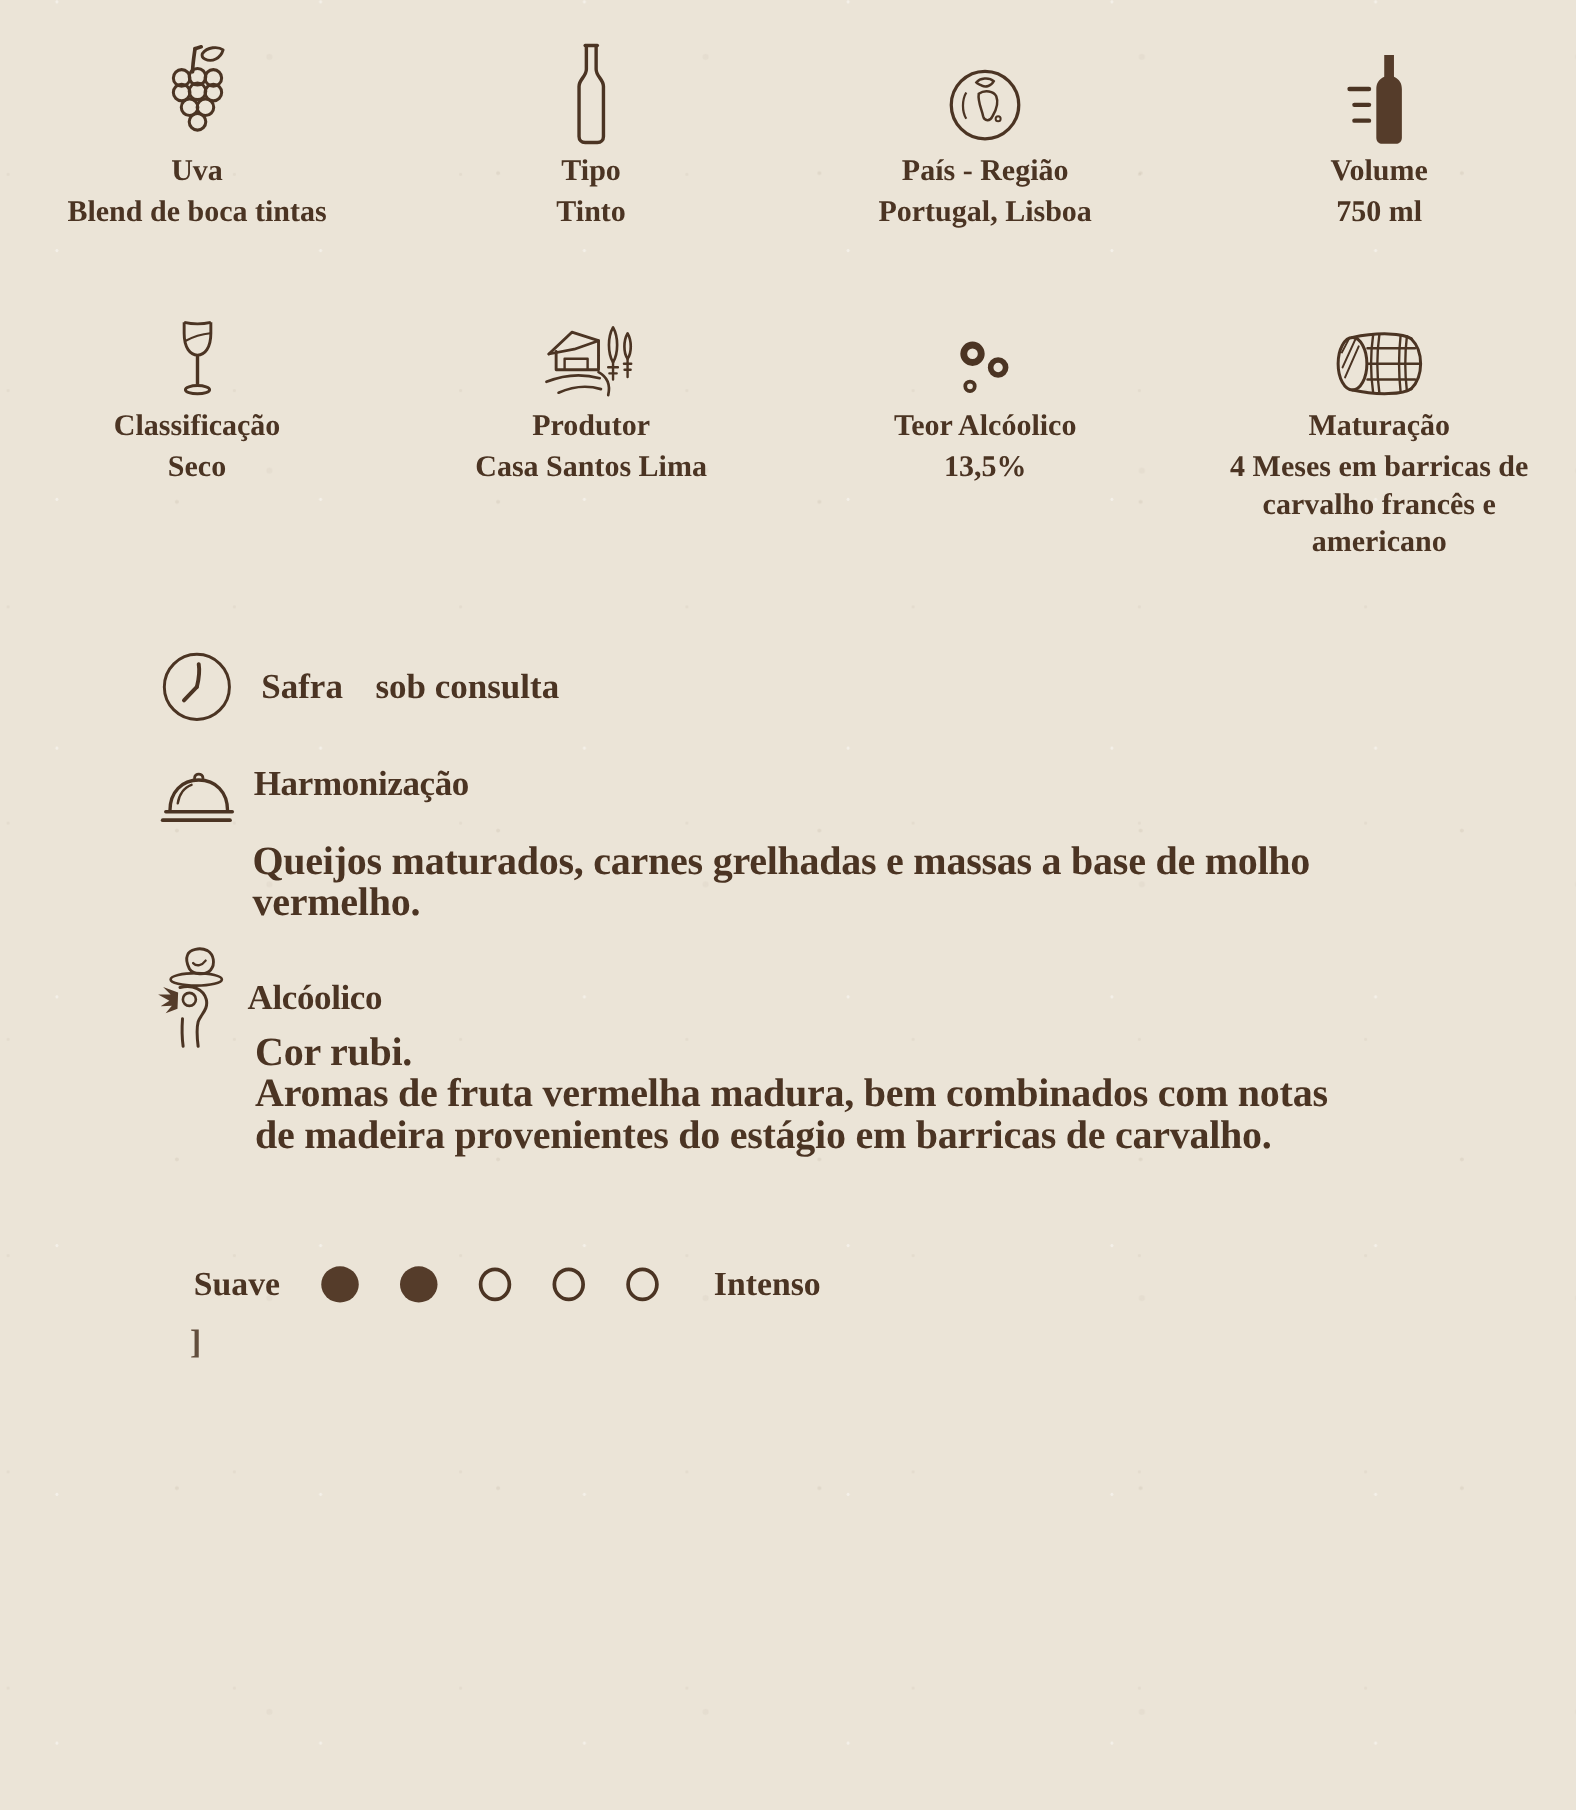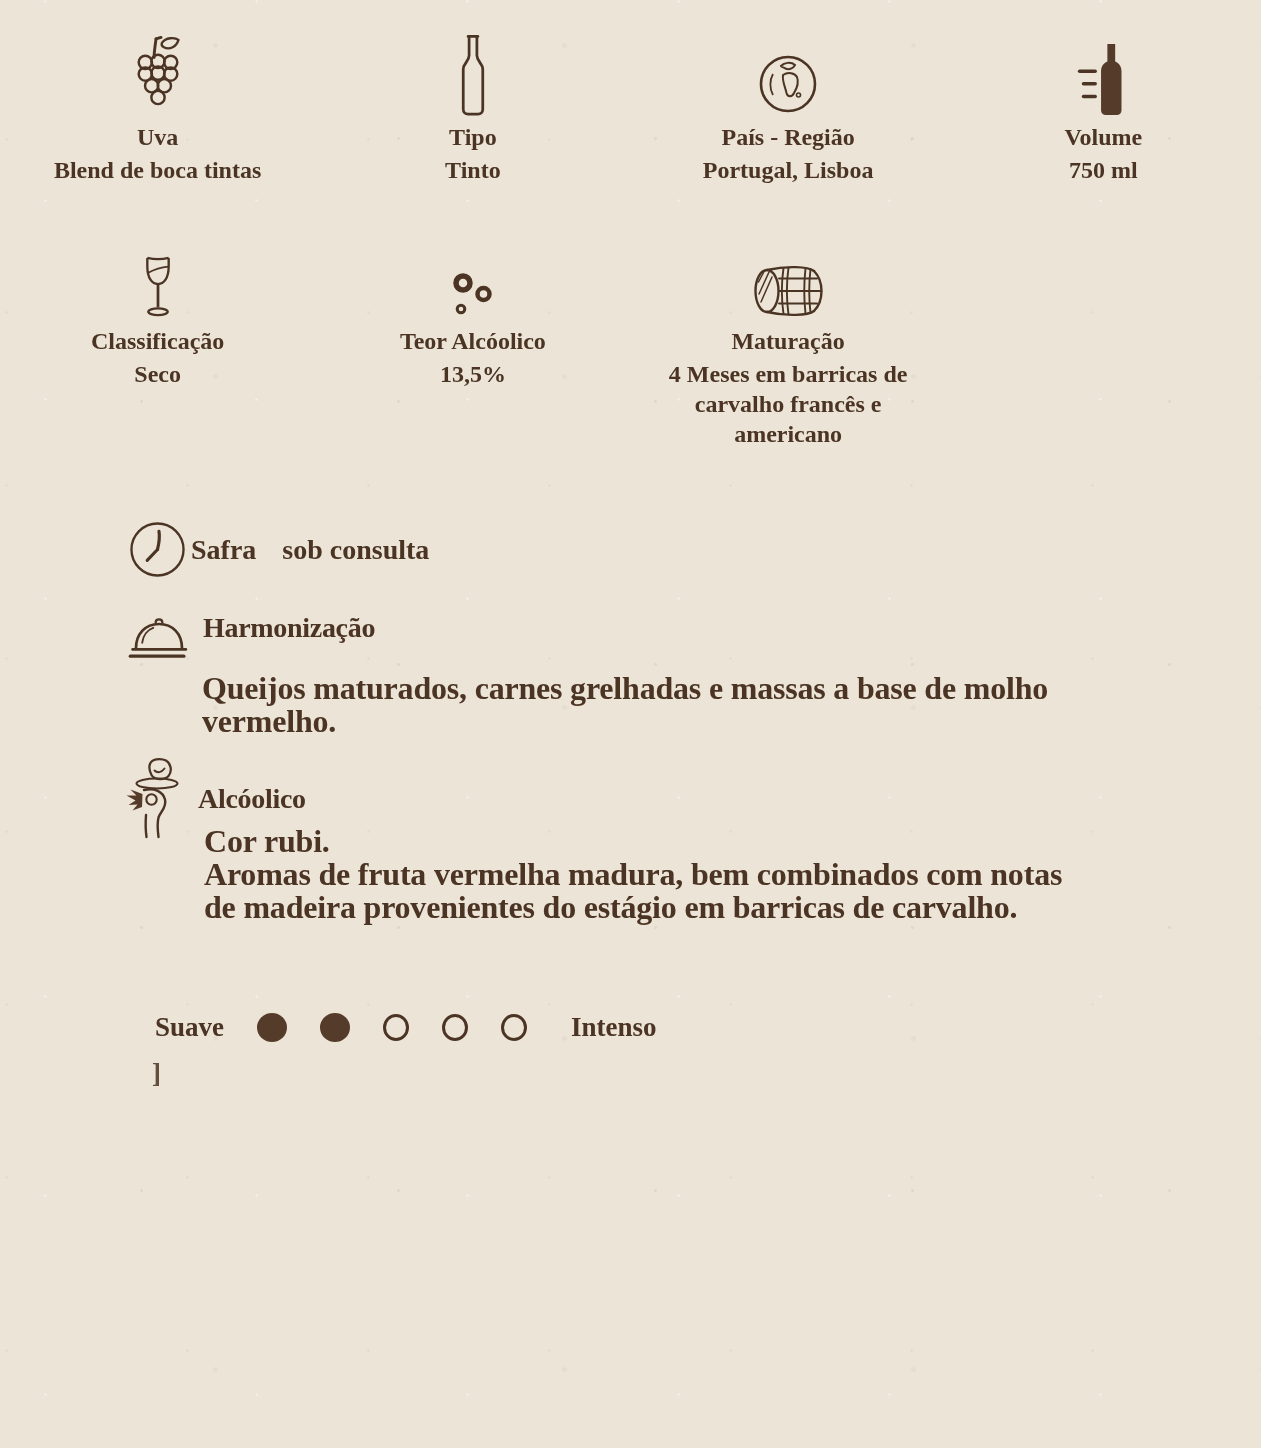--- a/index.html
+++ b/index.html
@@ -30,21 +30,21 @@
   .row-2{top:252px;}
   .attr-cell{width:25%;display:flex;flex-direction:column;align-items:center;text-align:center;}
   .icon-box{display:flex;align-items:flex-end;justify-content:center;}
   .row-1 .icon-box{height:86px;}
   .row-2 .icon-box{height:68px;}
   .attr-label{font-size:24px;line-height:30px;margin-top:6px;}
   .attr-value{font-size:24px;line-height:30px;margin-top:3px;max-width:262px;}
   .section{position:absolute;}
   .sec-header{display:flex;align-items:flex-start;gap:13px;}
   .sec-title{font-size:28px;line-height:32px;letter-spacing:-.3px;}
-  .safra-line{display:flex;align-items:center;gap:5px;justify-content:space-between;}
+  .safra-line{display:flex;align-items:center;gap:23px;justify-content:space-between;}
   .safra-text{display:flex;align-items:baseline;gap:26px;font-size:28px;}
   .body-text{font-size:32px;line-height:33px;letter-spacing:-.2px;}
   #harmonizacao .body-text{margin-left:74px;margin-top:12px;width:880px;}
   #degustacao{width:1010px;}
   #degustacao .sec-header{align-items:center;gap:14px;}
   #degustacao .body-text{position:absolute;left:80px;top:68px;width:880px;}
   #scale-row{display:flex;align-items:center;height:38px;}
   .scale-label{font-size:27px;text-align:right;}
   .dots{display:flex;align-items:center;gap:33px;margin-left:33px;}
   .dot{width:26px;height:27px;border-radius:50%;border:3.5px solid var(--ink);background:transparent;}
@@ -126,20 +126,39 @@
         <path d="M13 4 V13 C13 25 18 31 24 31 C30 31 35 25 35 13 V4" stroke-width="2.4"></path>
         <path d="M13.5 19.5 Q24 14 34.5 13" stroke-width="1.8"></path>
         <path d="M24 31 V55" stroke-width="2.8"></path>
         <ellipse cx="24" cy="59.5" rx="10" ry="3.4" stroke-width="2.4"></ellipse>
       </svg>
     </div>
     <div class="attr-label">Classificação</div>
     <div class="attr-value">Seco</div>
   </div>
 
+  <div class="attr-cell">
+    <div class="icon-box">
+      <svg viewBox="0 0 78 64" width="78" height="62" fill="none" stroke="currentColor" stroke-linecap="round" stroke-linejoin="round">
+        <path d="M4 26 L23 8 L45 15 V38" stroke-width="2.4"></path>
+        <path d="M4 26 L25 22 L45 15" stroke-width="2.2"></path>
+        <path d="M10 24 V39 H45" stroke-width="2.4"></path>
+        <path d="M17 39 V30 H36 V39" stroke-width="2"></path>
+        <path d="M57 4 C52.5 12 52.5 25 57 33 C61.5 25 61.5 12 57 4 Z" stroke-width="2.2"></path>
+        <path d="M57 33 V47 M53 37 H61 M54 42 H60" stroke-width="2"></path>
+        <path d="M69 9 C65.5 15 65.5 25 69 30 C72.5 25 72.5 15 69 9 Z" stroke-width="2.2"></path>
+        <path d="M69 30 V45 M66 34 H72 M66.5 39 H71.5" stroke-width="2"></path>
+        <path d="M2 49 Q24 40 46 46" stroke-width="2.2"></path>
+        <path d="M12 58 Q30 50 47 55" stroke-width="2.2"></path>
+        <path d="M45 41 Q56 47 53 60" stroke-width="2.2"></path>
+      </svg>
+    </div>
+    <div class="attr-label">Produtor</div>
+    <div class="attr-value">Casa Santos Lima</div>
+  </div>
 
   <div class="attr-cell">
     <div class="icon-box">
       <svg viewBox="0 0 46 48" width="46" height="48" fill="none" stroke="currentColor">
         <circle cx="13" cy="11" r="7" stroke-width="5.5"></circle>
         <circle cx="33.5" cy="22" r="6" stroke-width="4.5"></circle>
         <circle cx="11" cy="37" r="3.8" stroke-width="3"></circle>
       </svg>
     </div>
     <div class="attr-label">Teor Alcóolico</div>

